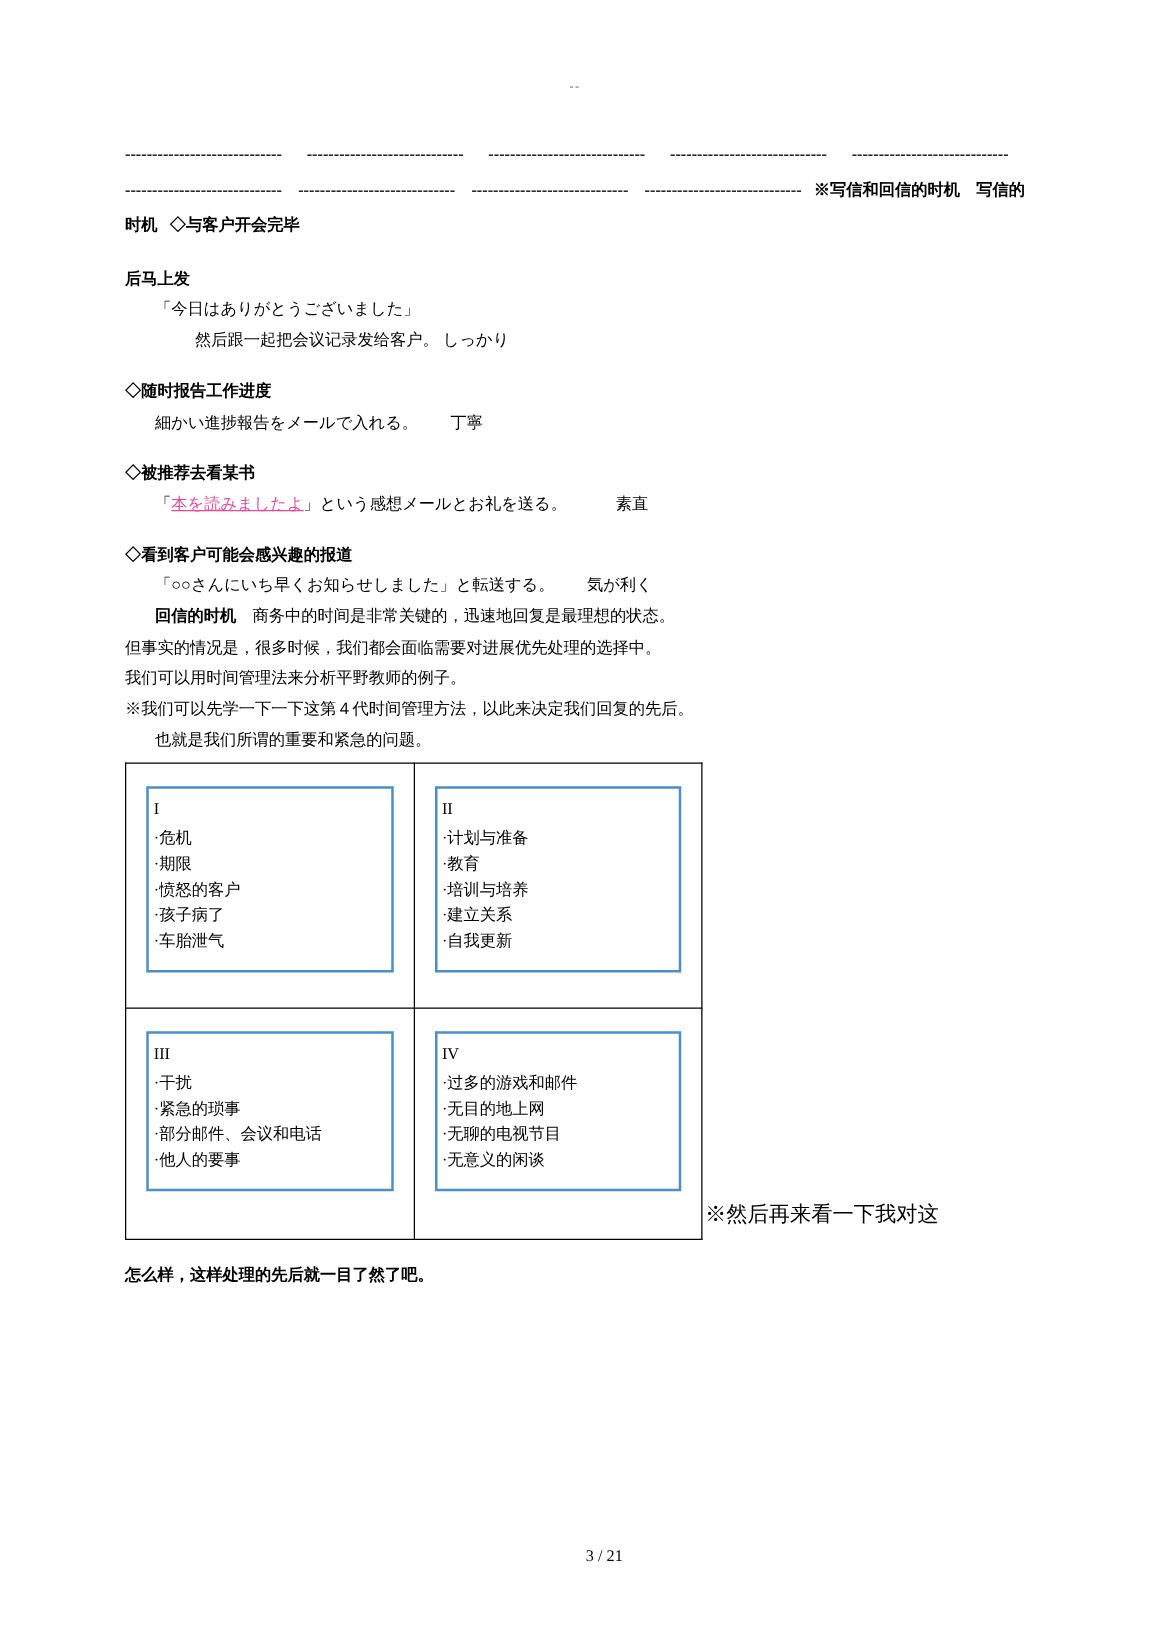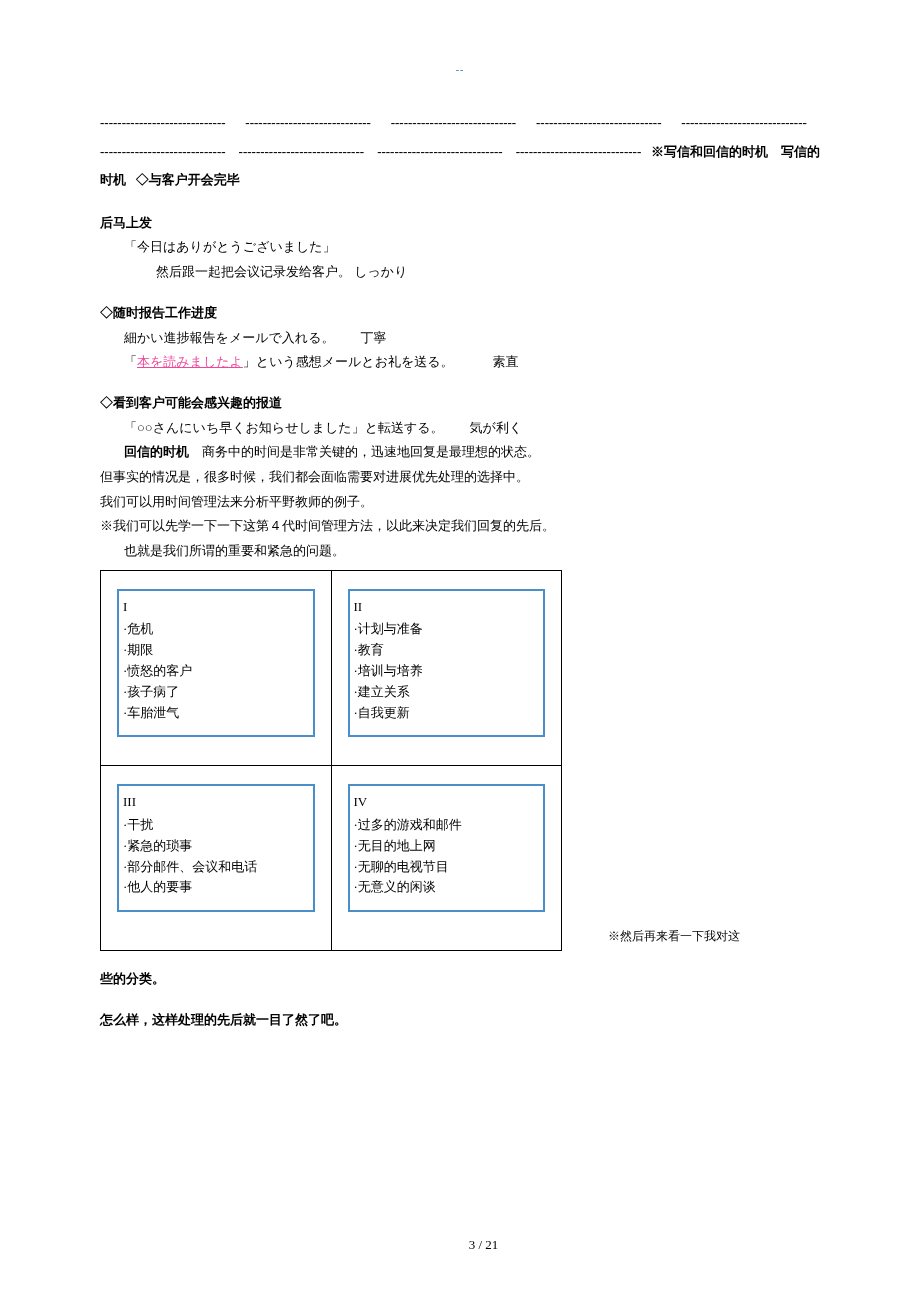--- a/index.html
+++ b/index.html
@@ -31,25 +31,24 @@
   .link-text {
     color: #ec4899;
     text-decoration: underline;
   }
   .bold { font-weight: bold; margin-top: 16px; }
   .quad-wrap {
     display: flex;
     align-items: flex-start;
   }
   .after-note {
-    font-size: 12px;
+    font-size: 17px;
     align-self: flex-end;
     padding-bottom: 4px;
     padding-left: 2px;
-    margin-left: 44px;
   }
   table.quad {
     border-collapse: collapse;
     width: 462px;
     margin-top: 6px;
   }
   table.quad td {
     border: 1.5px solid #000;
     vertical-align: top;
     padding: 18px 16px 28px 16px;
@@ -110,20 +109,21 @@
   </div>
 
   <div class="block-text bold">后马上发</div>
 
   <div class="indent1">「今日はありがとうございました」</div>
   <div class="indent2">然后跟一起把会议记录发给客户。  しっかり</div>
 
   <div class="bold">◇随时报告工作进度</div>
   <div class="indent1">細かい進捗報告をメールで入れる。　　丁寧</div>
 
+  <div class="bold">◇被推荐去看某书</div>
   <div class="indent1">
     <span>「</span><span class="link-text">本を読みましたよ</span><span>」という感想メールとお礼を送る。　　　素直</span>
   </div>
 
   <div class="bold">◇看到客户可能会感兴趣的报道</div>
   <div class="indent1">「○○さんにいち早くお知らせしました」と転送する。　　気が利く</div>
 
   <div class="indent1">
     <span class="bold">回信的时机</span>&nbsp;&nbsp;&nbsp;
     <span>商务中的时间是非常关键的，迅速地回复是最理想的状态。</span>
@@ -176,18 +176,17 @@
             <div class="item">·无聊的电视节目</div>
             <div class="item">·无意义的闲谈</div>
           </div>
         </td>
       </tr>
     </tbody>
       </table>
     <div class="after-note">※然后再来看一下我对这</div>
   </div>
 
-  <div class="bold">些的分类。</div>
   <div class="bold">怎么样，这样处理的先后就一目了然了吧。</div>
 
 </div>
 
 <div class="footer">3 / 21</div>
 
 </body></html>

